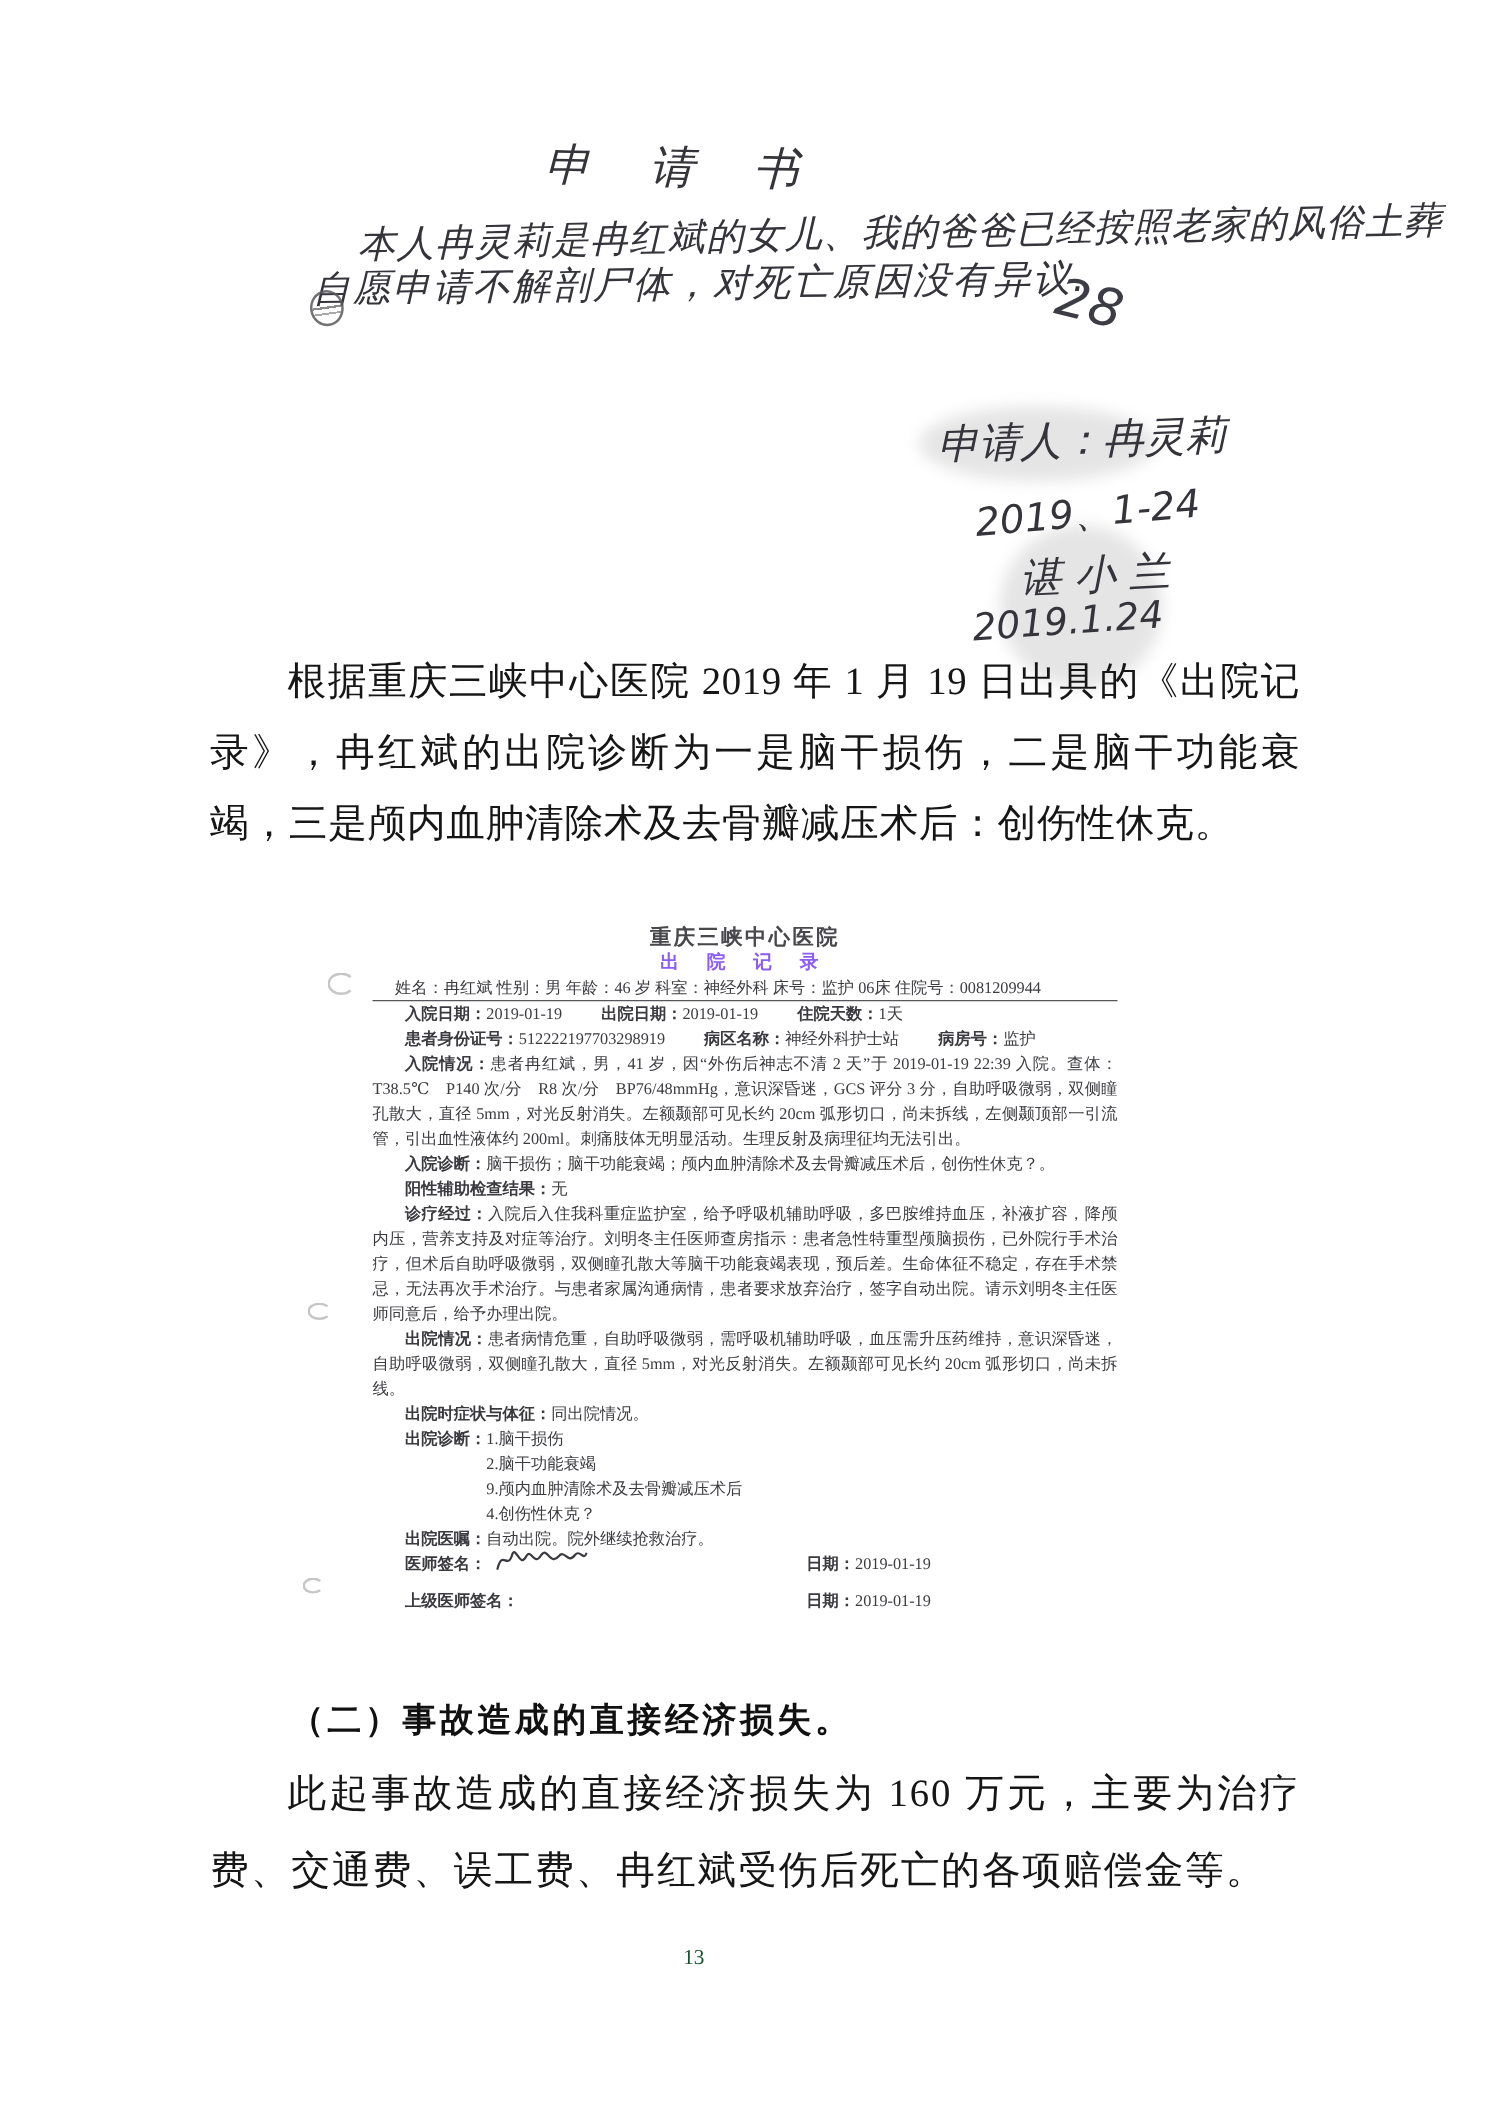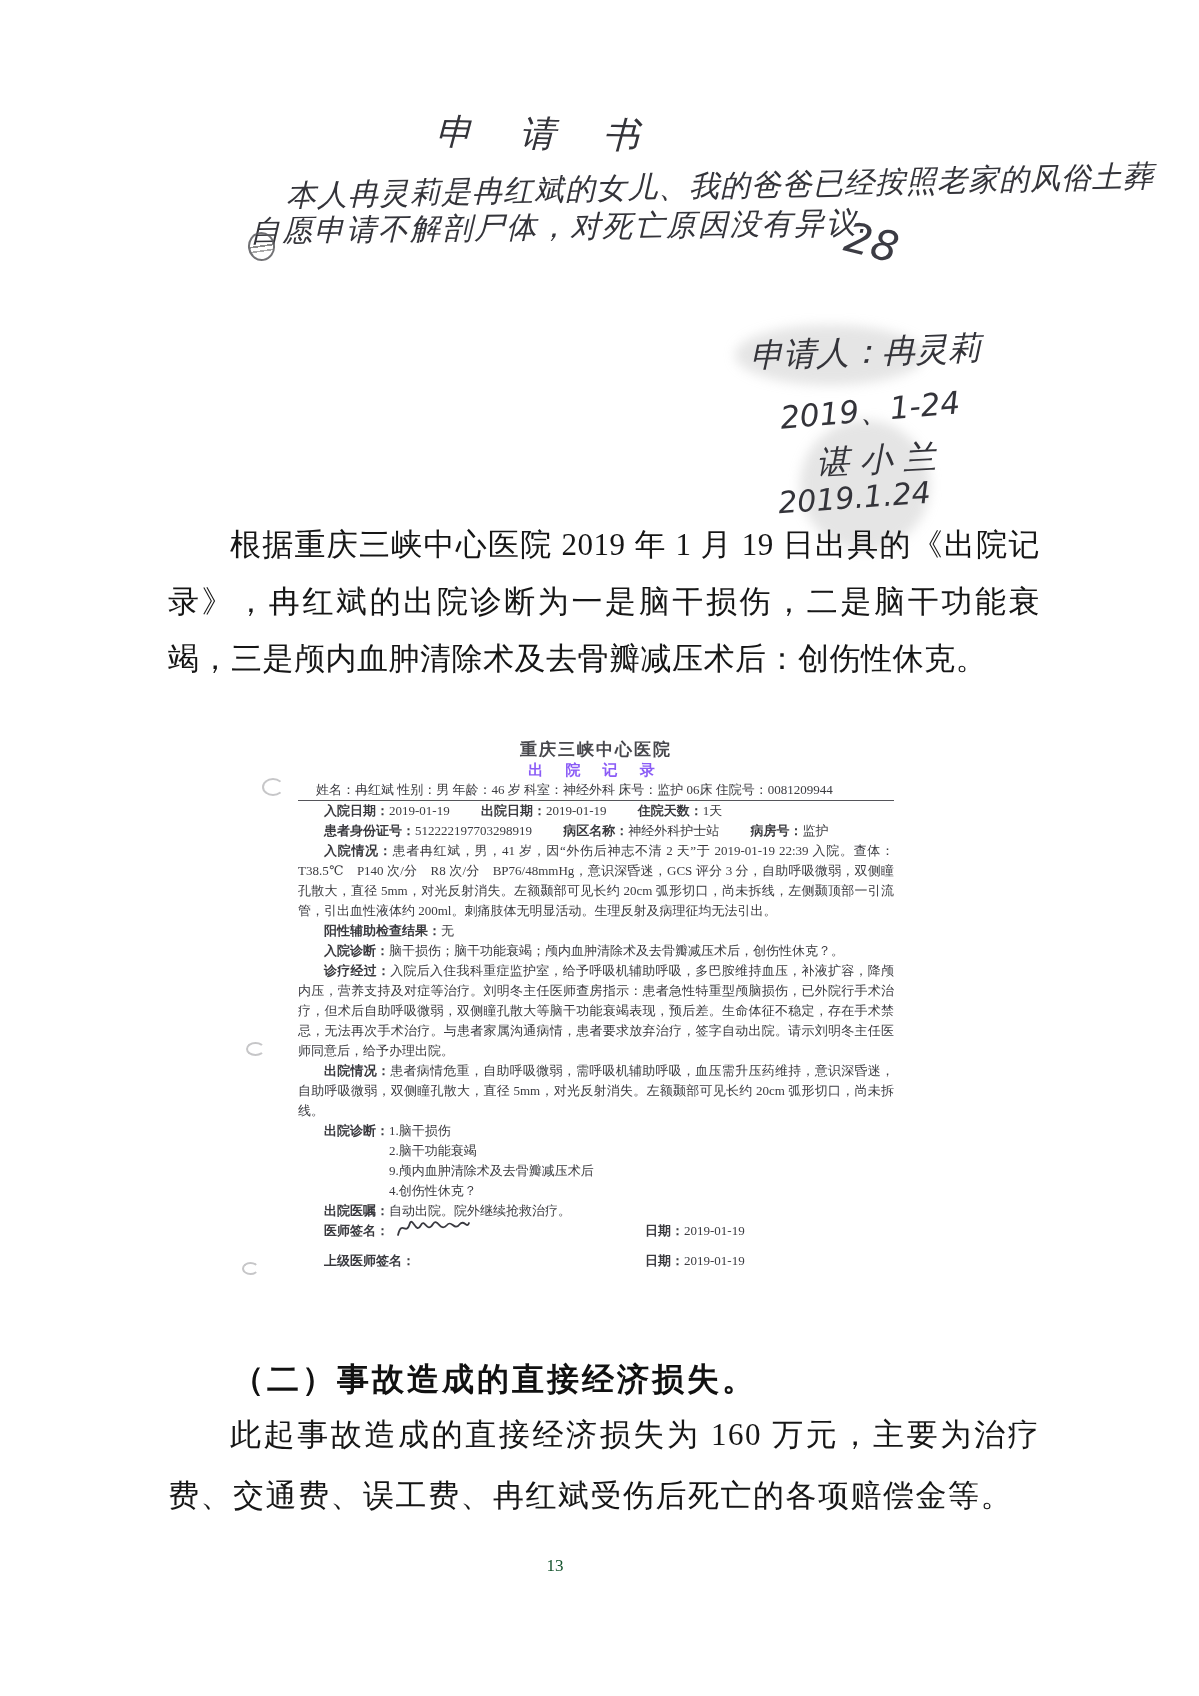--- a/index.html
+++ b/index.html
@@ -44,21 +44,21 @@
     left:168px; width:872px;
     font-size:31px; line-height:57px;
     text-align:justify; text-indent:2em;
     color:#161616; letter-spacing:.5px;
   }
   .para1 { top:516px; }
   .para2 { top:1404px; line-height:61px; letter-spacing:1.5px; }
   .section-heading {
     left:232px; top:1358px;
     font-family:"Liberation Sans","DejaVu Sans",sans-serif;
-    font-weight:700; font-size:32px; letter-spacing:3px; color:#111;
+    font-weight:700; font-size:27px; letter-spacing:3px; color:#111;
     white-space:nowrap;
   }
 
   
   .record {
     left:298px; top:740px; width:596px;
     font-size:13px; line-height:20px; color:#3b3b40;
     text-align:justify;
   }
   .rec-hospital {
@@ -139,35 +139,38 @@
     <span class="pair"><span class="rl">患者身份证号：</span><span>512222197703298919</span></span>
     <span class="pair"><span class="rl">病区名称：</span><span>神经外科护士站</span></span>
     <span class="pair"><span class="rl">病房号：</span><span>监护</span></span>
   </p>
 
   <p class="rec-para">
     <span class="rl">入院情况：</span><span>患者冉红斌，男，41 岁，因“外伤后神志不清 2 天”于 2019-01-19 22:39 入院。查体：T38.5℃　P140 次/分　R8 次/分　BP76/48mmHg，意识深昏迷，GCS 评分 3 分，自助呼吸微弱，双侧瞳孔散大，直径 5mm，对光反射消失。左额颞部可见长约 20cm 弧形切口，尚未拆线，左侧颞顶部一引流管，引出血性液体约 200ml。刺痛肢体无明显活动。生理反射及病理征均无法引出。</span>
   </p>
 
   <p class="rec-para">
+    <span class="rl">入院诊断：</span><span>脑干损伤；脑干功能衰竭；颅内血肿清除术及去骨瓣减压术后，创伤性休克？。</span>
+  </p>
+
+  <p class="rec-para">
     <span class="rl">阳性辅助检查结果：</span><span>无</span>
   </p>
 
   <p class="rec-para">
-    <span class="rl">入院诊断：</span><span>脑干损伤；脑干功能衰竭；颅内血肿清除术及去骨瓣减压术后，创伤性休克？。</span>
-  </p>
-
-  <p class="rec-para">
     <span class="rl">诊疗经过：</span><span>入院后入住我科重症监护室，给予呼吸机辅助呼吸，多巴胺维持血压，补液扩容，降颅内压，营养支持及对症等治疗。刘明冬主任医师查房指示：患者急性特重型颅脑损伤，已外院行手术治疗，但术后自助呼吸微弱，双侧瞳孔散大等脑干功能衰竭表现，预后差。生命体征不稳定，存在手术禁忌，无法再次手术治疗。与患者家属沟通病情，患者要求放弃治疗，签字自动出院。请示刘明冬主任医师同意后，给予办理出院。</span>
   </p>
 
   <p class="rec-para">
     <span class="rl">出院情况：</span><span>患者病情危重，自助呼吸微弱，需呼吸机辅助呼吸，血压需升压药维持，意识深昏迷，自助呼吸微弱，双侧瞳孔散大，直径 5mm，对光反射消失。左额颞部可见长约 20cm 弧形切口，尚未拆线。</span>
   </p>
 
+  <p class="rec-para">
+    <span class="rl">出院时症状与体征：</span><span>同出院情况。</span>
+  </p>
 
   <div class="diag-row">
     <span class="rl diag-label">出院诊断：</span>
     <div class="diag-col">
       <div>1.脑干损伤</div>
       <div>2.脑干功能衰竭</div>
       <div>9.颅内血肿清除术及去骨瓣减压术后</div>
       <div>4.创伤性休克？</div>
     </div>
   </div>

